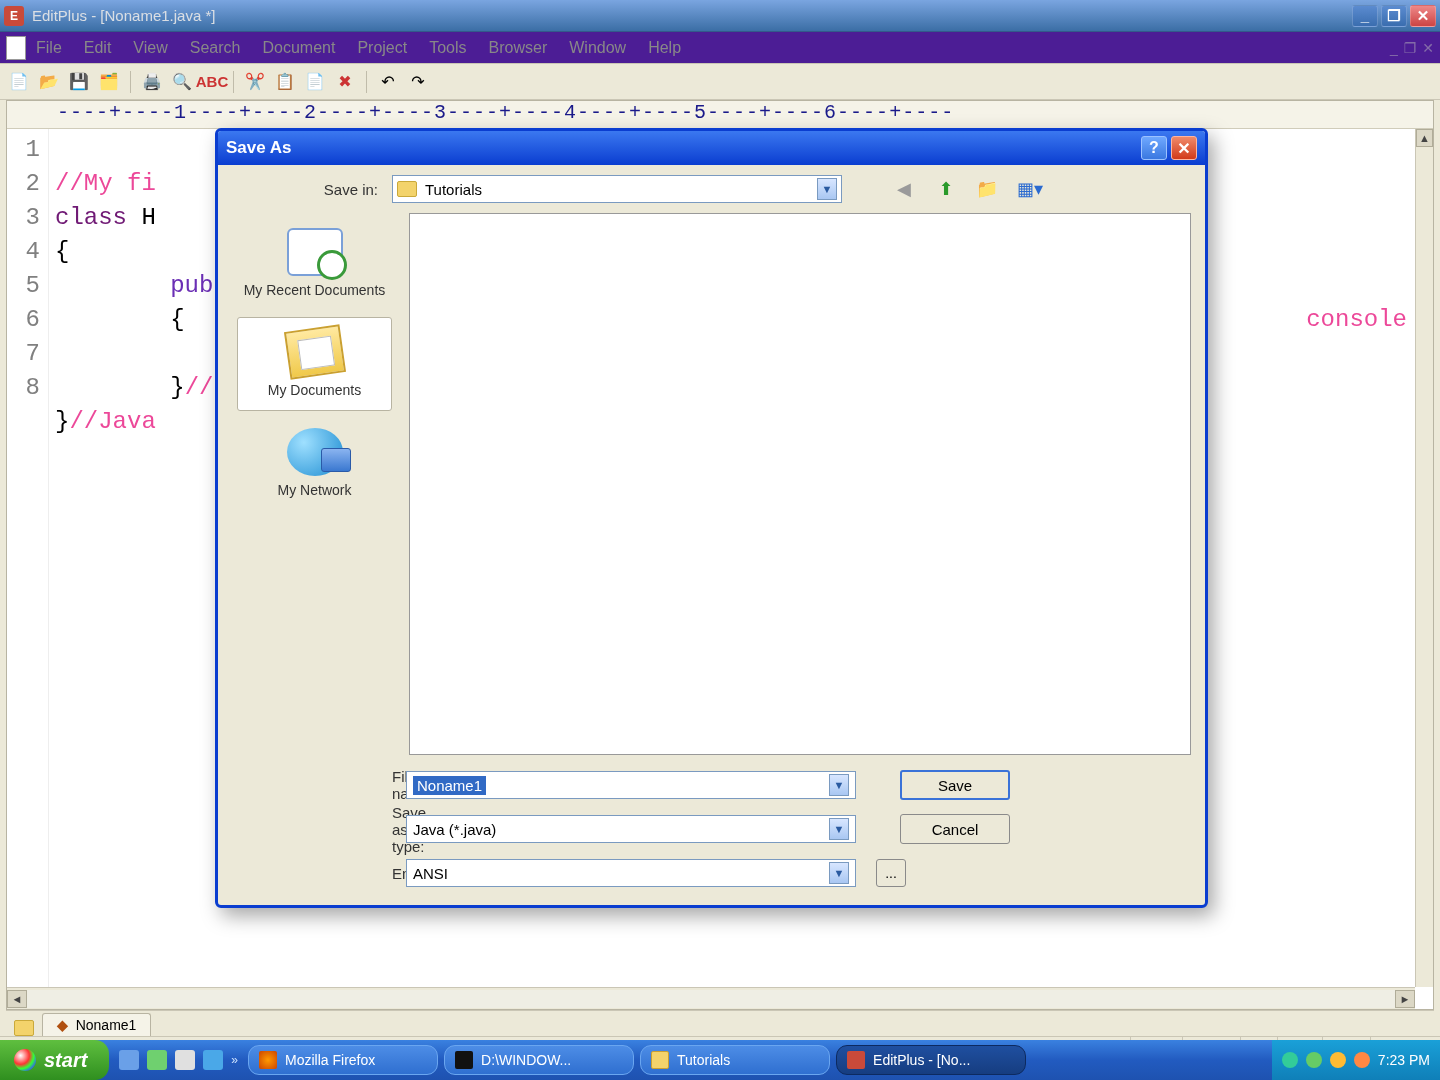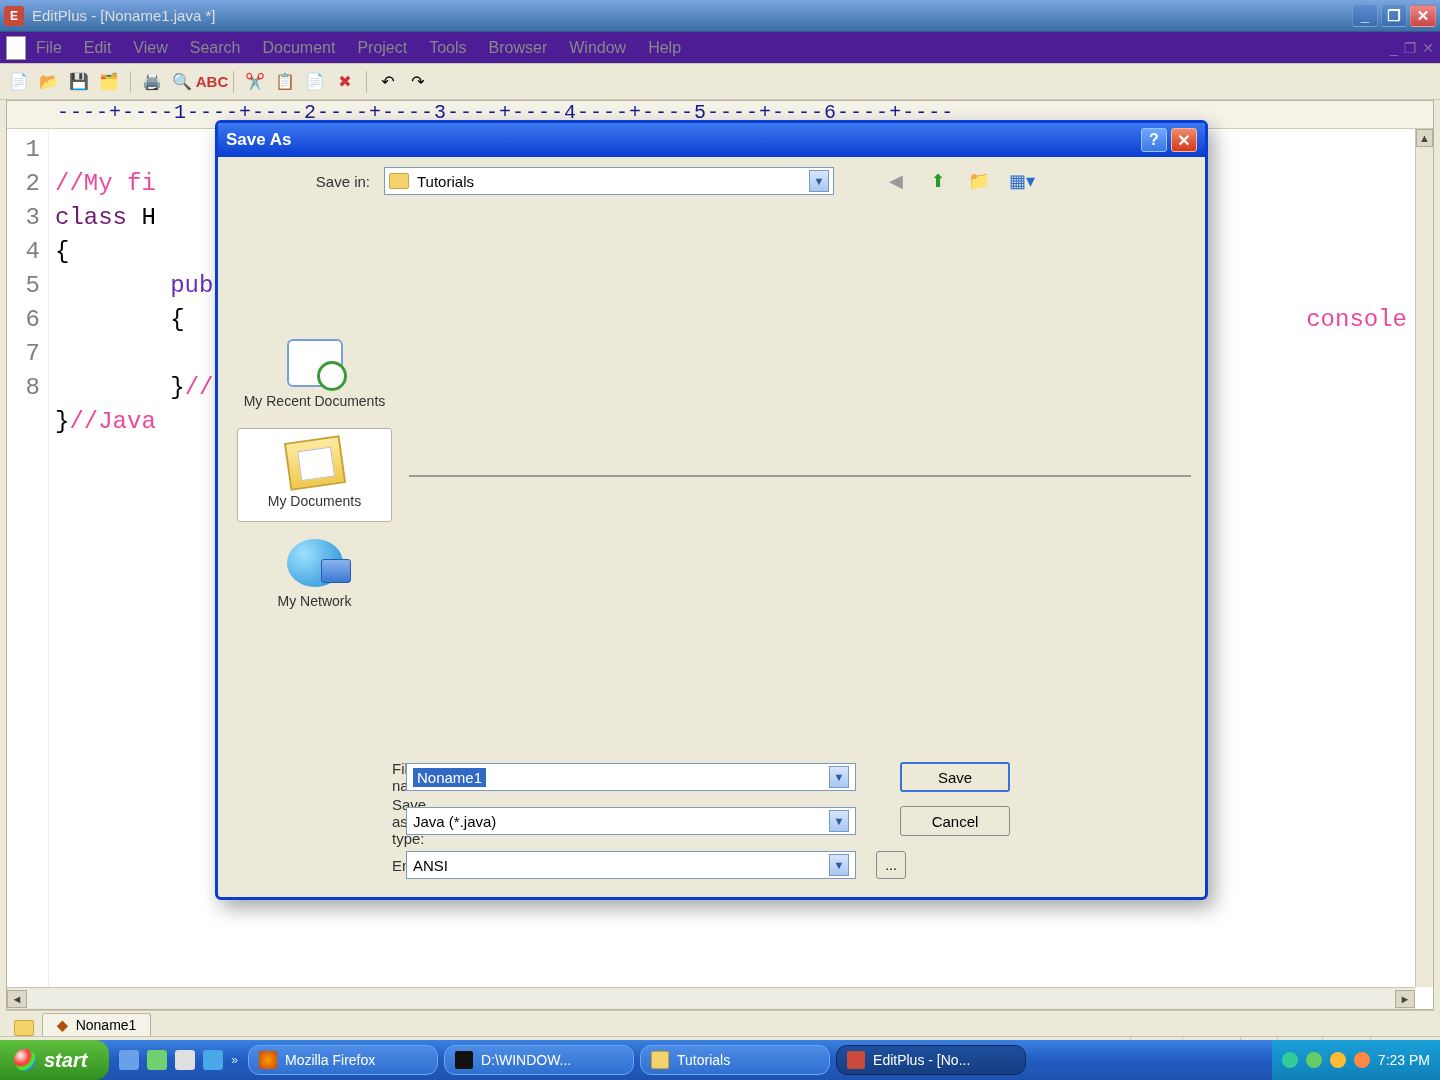--- a/index.html
+++ b/index.html
@@ -65,33 +65,33 @@
   .ql .ql-icon.b{background:#6fd06f;}
   .ql .ql-icon.c{background:#e0e0e0;}
   .ql .chev{color:#cde3ff;font-size:12px;}
   .task-btn{height:30px;min-width:190px;margin-right:6px;background:linear-gradient(#4d8de6,#2f6fd0);border:1px solid #6aa6f0;border-radius:11px;display:flex;align-items:center;padding:0 10px;gap:8px;font-size:14px;}
   .task-btn.active{background:linear-gradient(#1f4fa0,#163d80);border-color:#0d2a60;}
   .task-btn .ti{width:18px;height:18px;border-radius:2px;}
   .systray{margin-left:auto;height:40px;background:linear-gradient(to bottom,#1aa0d8,#0f7fb8);display:flex;align-items:center;padding:0 10px;gap:8px;font-size:14px;}
   .systray .tray-icon{width:16px;height:16px;border-radius:50%;}
 
   
-  .dialog{position:absolute;left:215px;top:120px;width:993px;height:780px;background:#ece9d8;border:3px solid #0a3dd0;border-radius:6px;box-shadow:6px 8px 20px rgba(0,0,0,.35);display:flex;flex-direction:column;}
+  .dialog{position:absolute;left:215px;top:128px;width:993px;height:780px;background:#ece9d8;border:3px solid #0a3dd0;border-radius:6px;box-shadow:6px 8px 20px rgba(0,0,0,.35);display:flex;flex-direction:column;}
   .dlg-title{height:34px;background:linear-gradient(to bottom,#3b78f0 0%,#0a3dd0 100%);color:#fff;font-weight:bold;font-size:17px;display:flex;align-items:center;padding:0 8px;border-radius:3px 3px 0 0;}
   .dlg-title .t{flex:1;}
   .dlg-title .dlg-btn{width:26px;height:24px;margin-left:4px;border-radius:3px;display:inline-flex;align-items:center;justify-content:center;font-weight:bold;font-size:16px;}
   .dlg-title .help{background:linear-gradient(#6fa8ff,#3a78e0);border:1px solid #9cc2ff;}
   .dlg-title .close{background:linear-gradient(#f08a6a,#d23a1a);border:1px solid #ffb59f;}
-  .dlg-toprow{display:flex;align-items:center;height:48px;padding:0 14px;gap:14px;}
+  .dlg-toprow{display:flex;align-items:center;height:48px;padding:0 14px;gap:14px;margin-left:8px;}
   .dlg-toprow .lbl{width:138px;text-align:right;color:#333;font-size:15px;}
   .dlg-toprow .savein-combo{flex:0 0 450px;height:28px;background:#fff;border:1px solid #7a9ac0;display:flex;align-items:center;padding:0 4px;font-size:15px;}
   .savein-combo .folder-ic{width:20px;height:16px;background:#f3d36b;border:1px solid #caa93a;border-radius:2px;margin-right:8px;}
   .savein-combo .dd{margin-left:auto;width:20px;height:22px;background:linear-gradient(#d8e6ff,#a9c7f2);border:1px solid #7a9ac0;display:flex;align-items:center;justify-content:center;color:#2a5aa0;font-size:11px;}
   .dlg-toprow .nav-ic{width:28px;height:28px;display:inline-flex;align-items:center;justify-content:center;font-size:18px;}
-  .dlg-body{flex:1;display:flex;padding:0 14px 4px 14px;gap:12px;align-items:center;}
+  .dlg-body{flex:1;display:flex;padding:0 14px 4px 14px;gap:12px;}
   .places-bar{width:165px;background:#ece9d8;display:flex;flex-direction:column;align-items:center;padding-top:4px;}
   .place{width:155px;padding:10px 4px 12px 4px;text-align:center;font-size:14px;color:#333;border:1px solid transparent;border-radius:3px;margin-bottom:6px;}
   .place.selected{background:#fff;border:1px solid #b8b4a2;}
   .place .pic{width:56px;height:48px;margin:0 auto 6px;position:relative;}
   .file-list{flex:1;background:#fff;border:1px solid #999;}
   .dlg-bottom{padding:4px 14px 10px 14px;}
   .dlg-row{display:flex;align-items:center;height:44px;gap:14px;}
   .dlg-row .lbl{width:158px;text-align:left;font-size:15px;color:#333;padding-left:160px;}
   .dlg-row .combo{flex:0 0 450px;height:28px;background:#fff;border:1px solid #7a9ac0;display:flex;align-items:center;padding:0 6px;font-size:15px;}
   .dlg-row .combo.sel .val{background:#316ac5;color:#fff;padding:1px 4px;}

